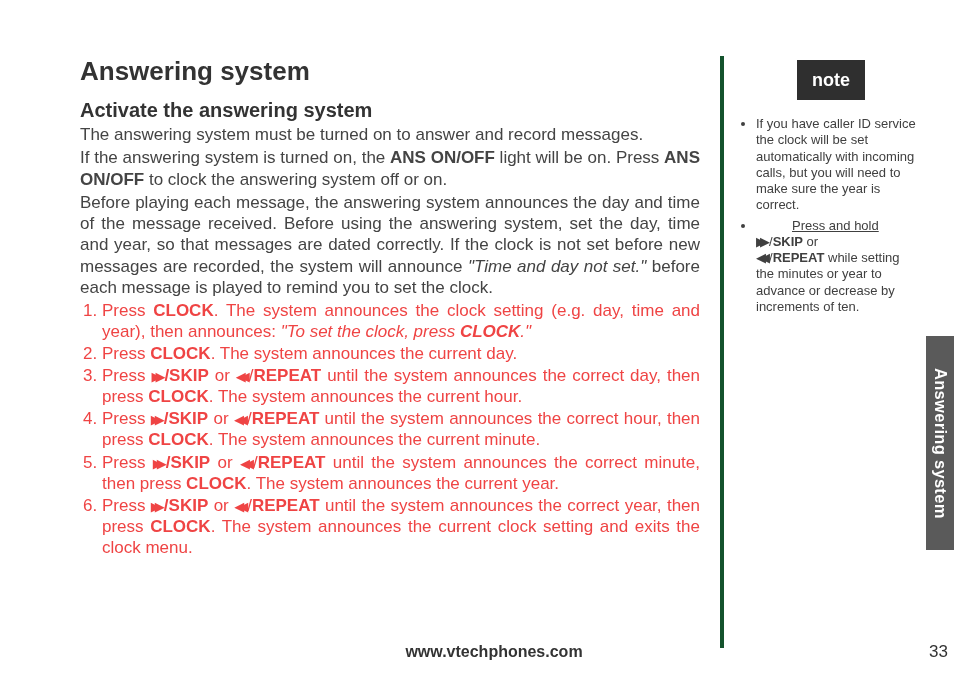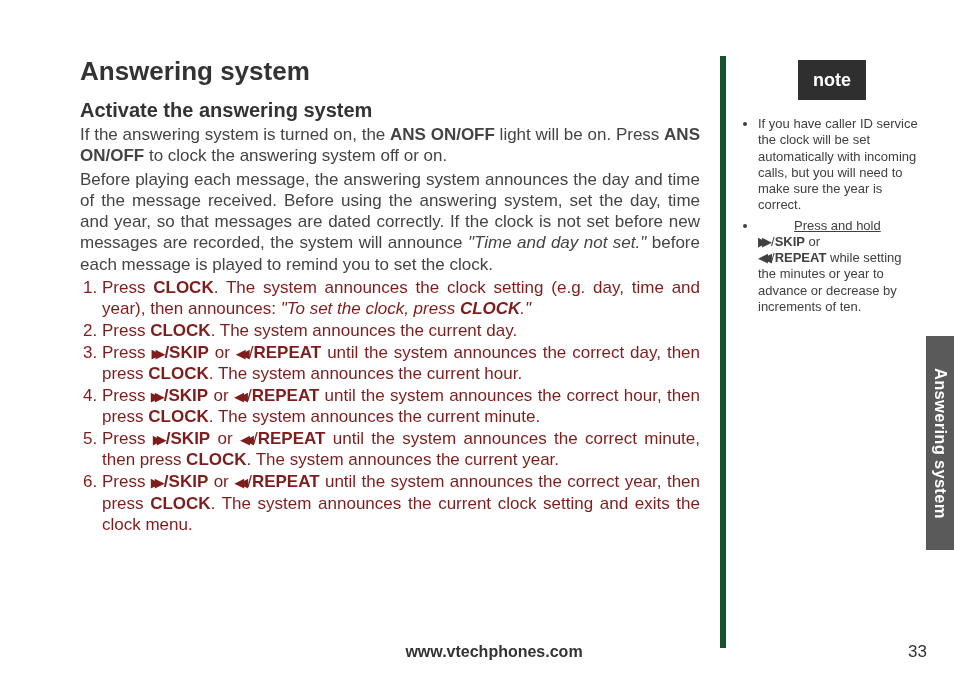--- a/index.html
+++ b/index.html
@@ -18,21 +18,21 @@
     right: 0;
     bottom: 34px;
     display: flex;
   }
   .main-col {
     width: 640px;
     padding-right: 20px;
   }
   .side-col {
     width: 200px;
-    border-left: 6px solid #14532d;
+    border-left: 4px solid #14532d;
     padding-left: 18px;
     padding-top: 4px;
   }
   .tab {
     position: absolute;
     right: 0;
     top: 336px;
     width: 28px;
     height: 214px;
     background: #5a5a5a;
@@ -61,21 +61,21 @@
   .para {
     font-size: 17px;
     line-height: 1.25;
     text-align: justify;
     margin-bottom: 2px;
     color: #444;
   }
   ol {
     font-size: 17px;
     line-height: 1.24;
-    color: #7f1d1d;
+    color: #ef4444;
     padding-left: 22px;
     text-align: justify;
   }
   ol li { margin-bottom: 1px; }
   .bold { font-weight: bold; }
   .italic { font-style: italic; }
   .arrow {
     font-family: Arial, sans-serif;
     font-weight: normal;
     display: inline-block;
@@ -116,33 +116,35 @@
   }
   .footer-url {
     font-weight: bold;
     text-align: center;
     flex: 1;
     padding-left: 80px;
   }
   .footer-page {
     font-size: 17px;
     width: 40px;
+    text-align: right;
   }
   .underline { text-decoration: underline; margin-left: 36px; }
 </style>
 </head>
 <body>
 
 <div class="tab">Answering system</div>
 
 <div class="page">
   <div class="main-col">
     <h1>Answering system</h1>
 
     <h2>Activate the answering system</h2>
+    <p class="para">The answering system must be turned on to answer and record messages.</p>
     <p class="para">
       <span>If the answering system is turned on, the </span><span class="bold">ANS ON/OFF</span><span> light will be on. Press </span><span class="bold">ANS ON/OFF</span><span> to clock the answering system off or on.</span>
     </p>
 
     <p class="para">
       <span>Before playing each message, the answering system announces the day and time of the message received. Before using the answering system, set the day, time and year, so that messages are dated correctly. If the clock is not set before new messages are recorded, the system will announce </span><span class="italic">"Time and day not set."</span><span> before each message is played to remind you to set the clock.</span>
     </p>
 
     <ol>
       <li>

